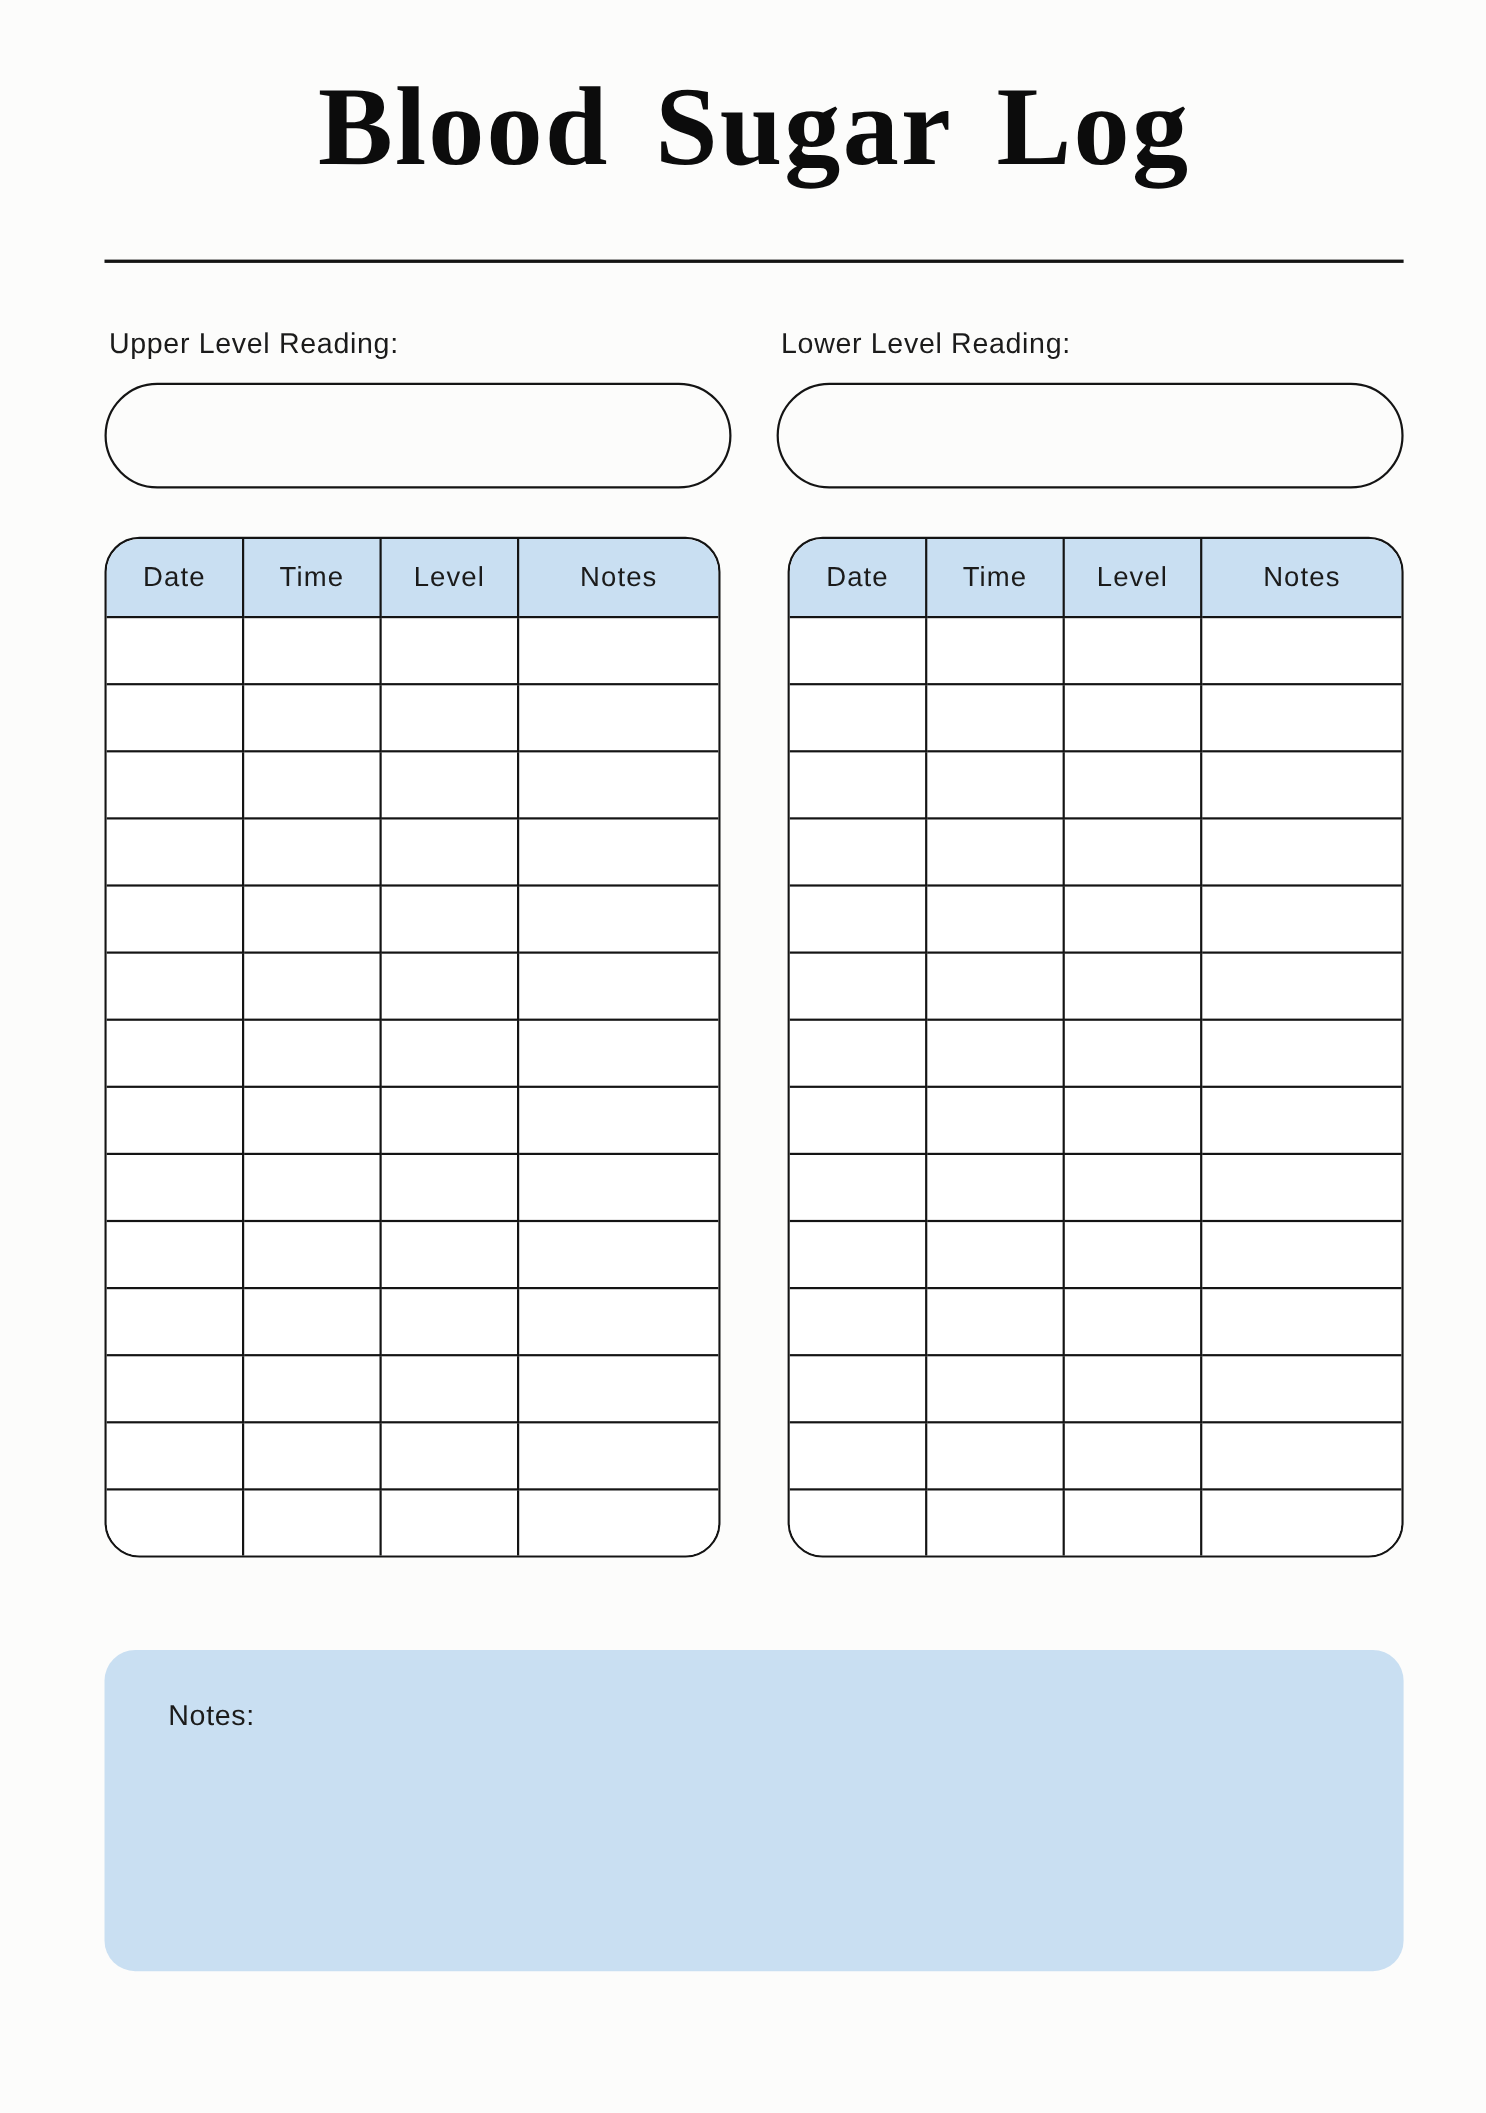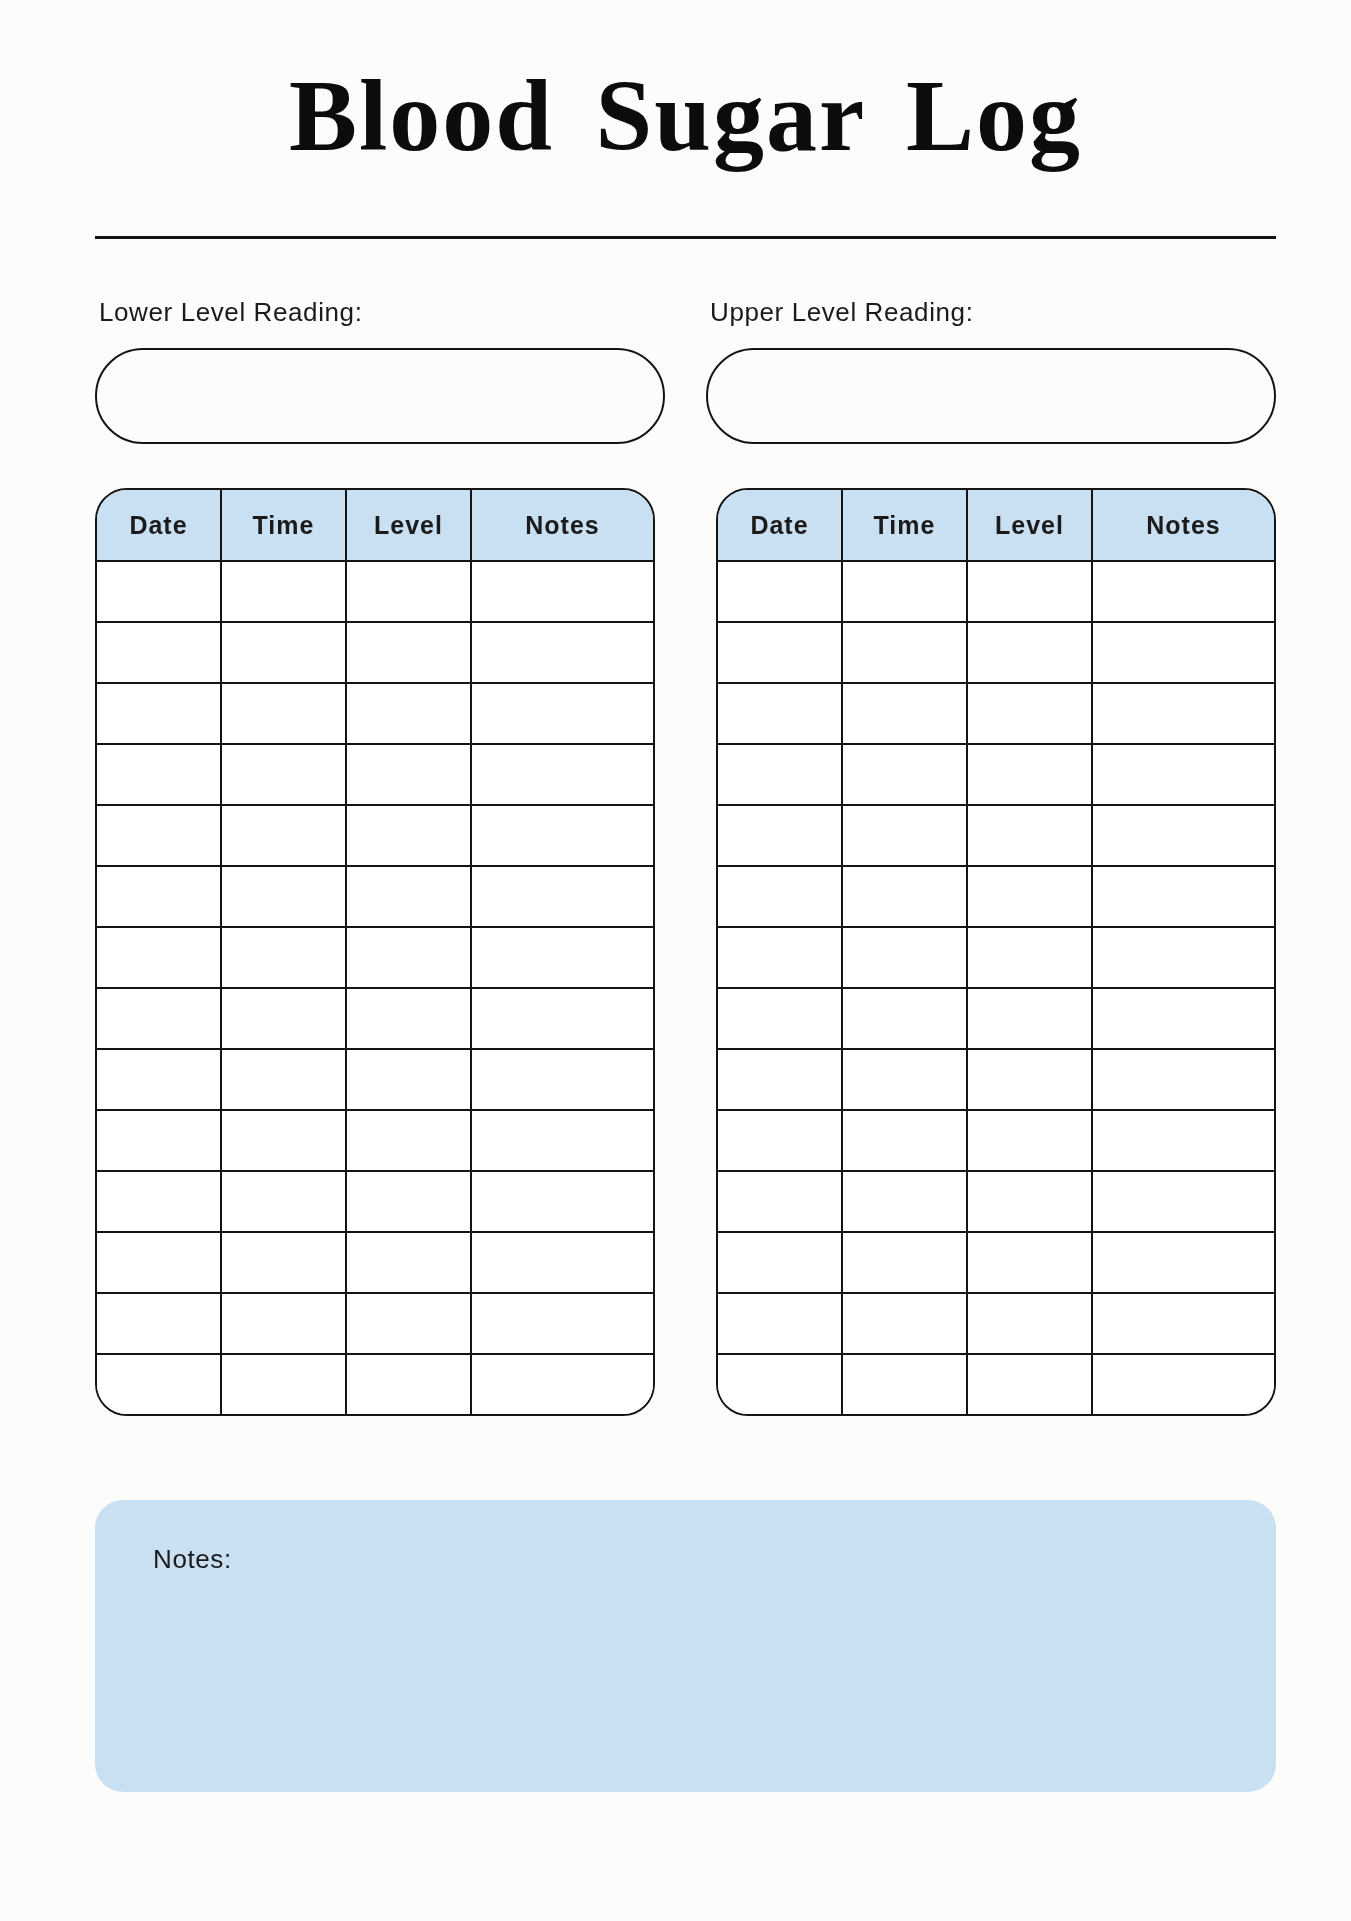--- a/index.html
+++ b/index.html
@@ -66,21 +66,21 @@
   table.log-table{
     width:calc(100% + 4px);
     margin:-2px;
     border-collapse:collapse;
     table-layout:fixed;
   }
   table.log-table th{
     background:var(--accent-blue);
     height:72px;
     font-size:25px;
-    font-weight:700;
+    font-weight:400;
     letter-spacing:1px;
     color:#1b1b1b;
     border:2px solid var(--line);
   }
   table.log-table td{
     height:61px;
     border:2px solid var(--line);
     background:#ffffff;
   }
   table.log-table th:nth-child(-n+3),
@@ -106,25 +106,25 @@
 <body>
 
 <div class="page">
   <div class="content">
 
     <h1 class="title">Blood Sugar Log</h1>
     <hr class="divider">
 
     <div class="readings">
       <div class="reading">
-        <span class="reading-label">Lower Level Reading:</span>
+        <span class="reading-label">Upper Level Reading:</span>
         <div class="reading-input"></div>
       </div>
       <div class="reading">
-        <span class="reading-label">Upper Level Reading:</span>
+        <span class="reading-label">Lower Level Reading:</span>
         <div class="reading-input"></div>
       </div>
     </div>
 
     <div class="tables">
       <div class="log-table-wrap">
         <table class="log-table">
             <thead>
               <tr>
                 <th>Date</th>

